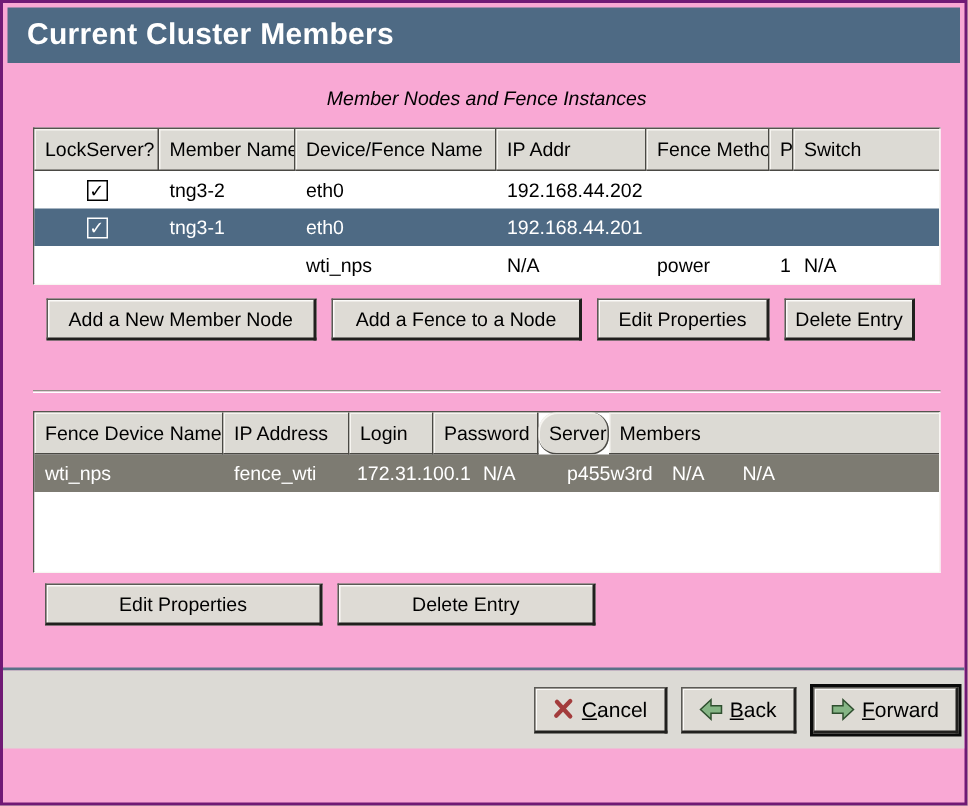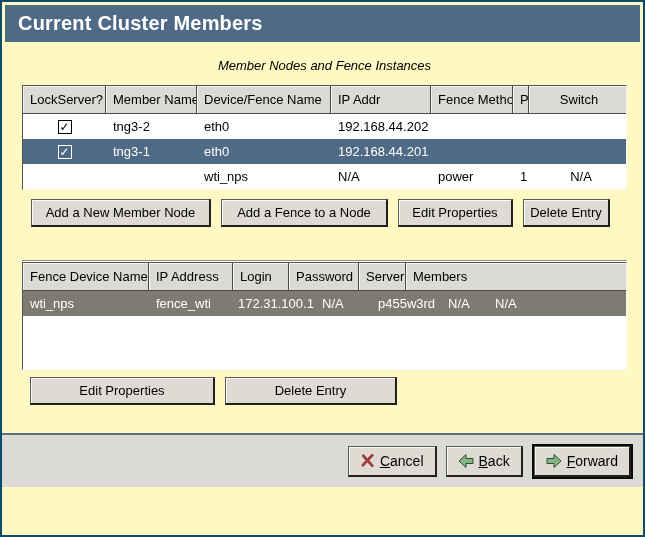--- a/index.html
+++ b/index.html
@@ -1,21 +1,21 @@
 <!DOCTYPE html>
 <html><head>
 <meta charset="utf-8">
 <style>
   html,body { margin:0; padding:0; background:#888; font-family:"Liberation Sans", sans-serif; }
   * { box-sizing:border-box; }
 
   .window {
     width:645px; height:537px;
-    background:#fef9c3;
-    border:2px solid #0c4a6e;
+    background:#f9a8d4;
+    border:2px solid #701a75;
     padding:3px;
     position:relative;
     overflow:hidden;
   }
 
   .titlebar {
     height:37px;
     background:#4e6a84;
     color:#ffffff;
     font-size:20px;
@@ -29,21 +29,21 @@
     margin:0 13px 0 17px;
     text-align:center;
     font-size:13px;
     color:#000;
   }
   .caption1 { margin-top:16px; margin-bottom:12px;font-style:italic; }
   .caption2 { margin-top:29px; margin-bottom:5px; }
 
   
   .listtable {
-    margin:0 13px 0 17px;
+    margin:12px 13px 0 17px;
     background:#ffffff;
     border:1px solid;
     border-color:#55544e #f8f6f2 #f8f6f2 #55544e;
   }
   .thead { display:flex; height:28px; }
   .th {
     background:#dcdad4;
     border-right:1px solid #4a4944;
     border-bottom:1px solid #4a4944;
     box-shadow:inset 1px 1px 0 #f7f5f1;
@@ -59,24 +59,24 @@
     padding-left:7px;
     line-height:25px;
     white-space:nowrap;
     overflow:hidden;
   }
   .trow.sel-active { background:#4e6a84; color:#ffffff; }
   .trow.sel-inactive { background:#7d7b72; color:#ffffff; }
 
   
   .mt-c0{width:83px;} .mt-c1{width:91px;} .mt-c2{width:134px;}
-  .mt-c3{width:100px;} .mt-c4{width:82px;} .mt-c5{width:16px;} .mt-c6{flex:1;text-align:center;}
+  .mt-c3{width:100px;} .mt-c4{width:82px;} .mt-c5{width:16px;} .mt-c6{flex:1;}
   
   .ft-c0{width:126px;} .ft-c1{width:82px;} .ft-c2{width:84px;}
-  .ft-c3{width:56px;} .ft-c4{width:70px;} .ft-c5{width:47px;} .ft-c6{flex:1;}
+  .ft-c3{width:56px;} .ft-c4{width:70px;} .ft-c5{width:47px;border-radius:12px;} .ft-c6{flex:1;}
 
   .cell-check { display:flex; align-items:center; justify-content:center; padding-left:0 !important; }
   .checkbox {
     width:14px; height:14px;
     background:#fff;
     border:1px solid #000;
     display:flex; align-items:center; justify-content:center;
     font-size:12px; line-height:12px; color:#000;
   }
   .trow.sel-active .checkbox { background:transparent; border-color:#fff; color:#fff; }
@@ -114,21 +114,21 @@
   
   .action-sep { height:2px; background:#5a7187; margin:28px -3px 0 -3px; }
   .action-bar {
     background:#dcdad5;
     margin:0 -3px -3px -3px;
     height:52px;
     display:flex;
     justify-content:flex-end;
     align-items:center;
     gap:9px;
-    padding-right:12px;
+    padding-right:4px;
   }
   .abtn {
     height:31px;
     display:inline-flex;
     align-items:center;
     justify-content:center;
     gap:5px;
     background:#dedbd5;
     border:1px solid #5a5955;
     border-right:2px solid #21201e;

